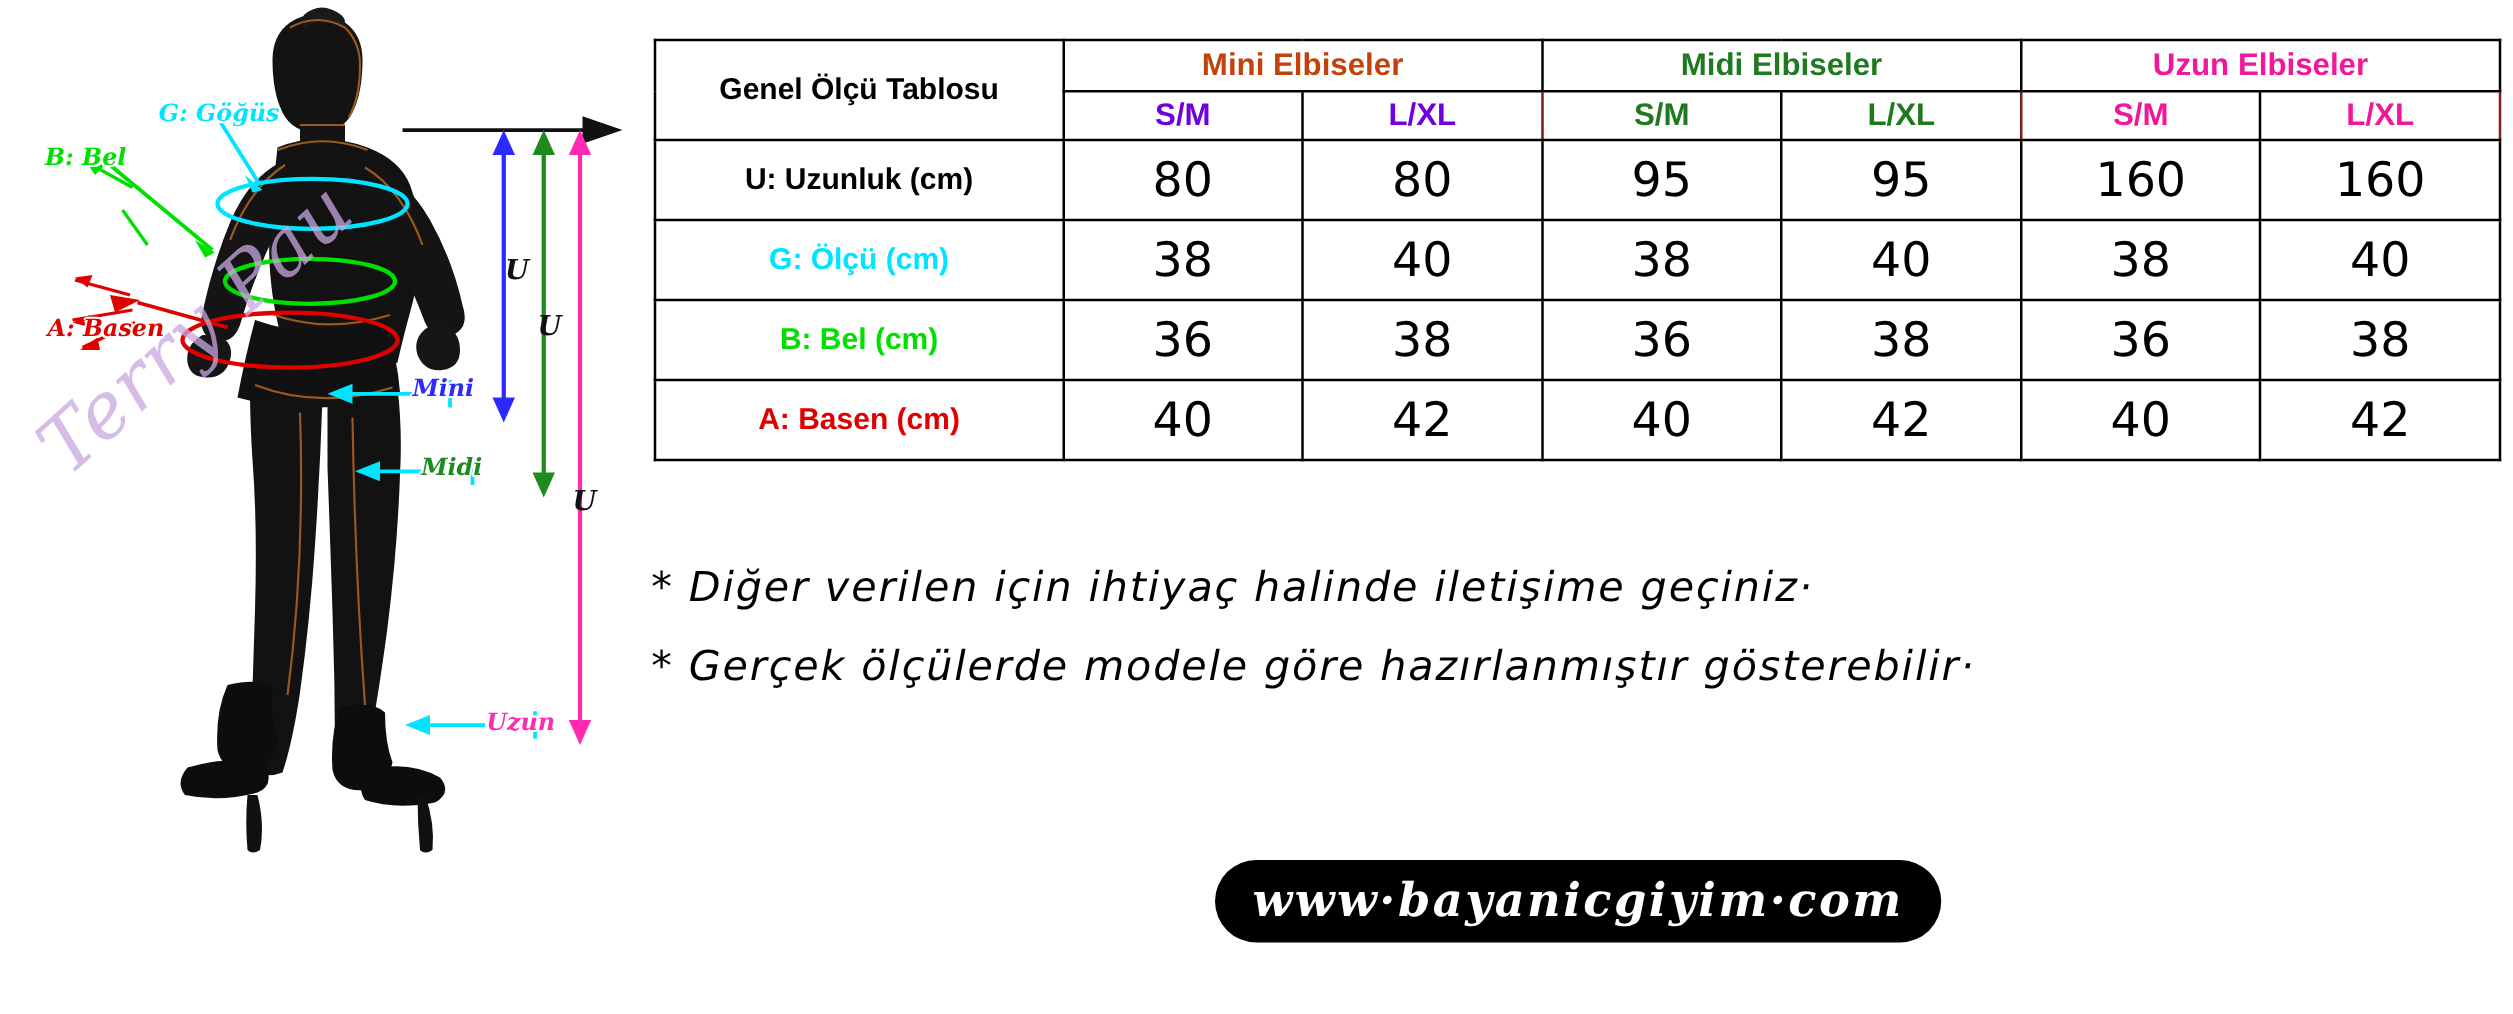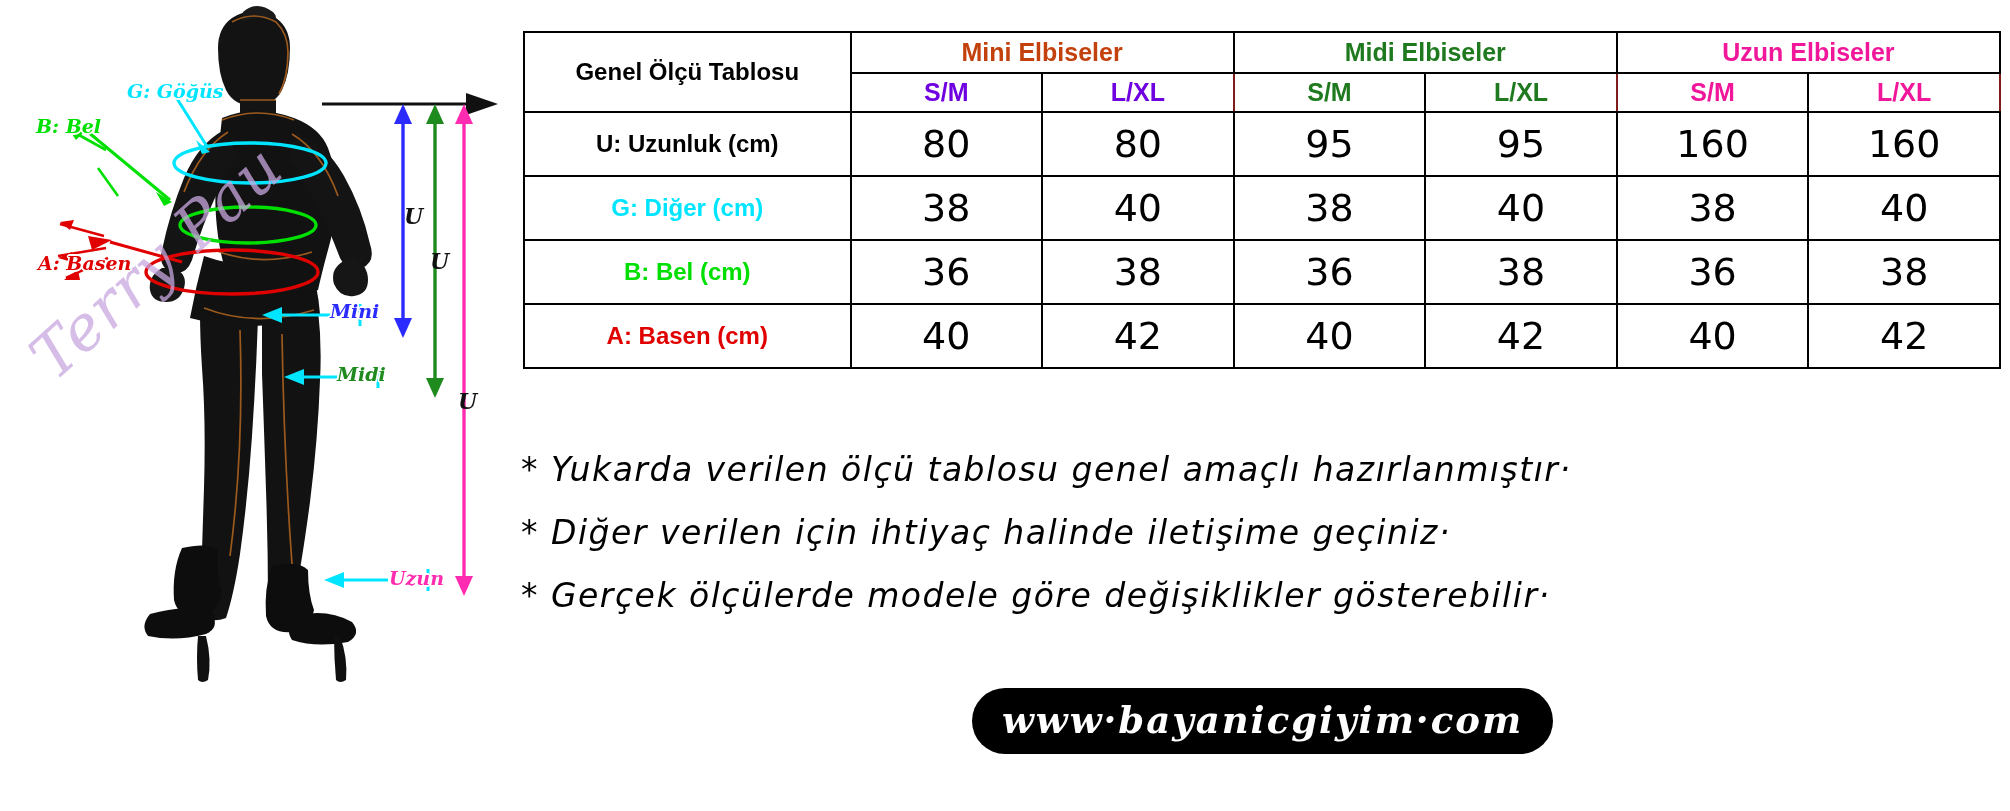--- a/index.html
+++ b/index.html
@@ -331,21 +331,21 @@
         <tr>
           <td class="rowlabel" style="color:#000000;">U: Uzunluk (cm)</td>
           <td class="num grp-start">80</td>
           <td class="num grp-end">80</td>
           <td class="num grp-start">95</td>
           <td class="num grp-end">95</td>
           <td class="num grp-start">160</td>
           <td class="num grp-end">160</td>
         </tr>
         <tr>
-          <td class="rowlabel" style="color:#00e5ff;">G: Diğer (cm)</td>
+          <td class="rowlabel" style="color:#00e5ff;">G: Ölçü (cm)</td>
           <td class="num grp-start">38</td>
           <td class="num grp-end">40</td>
           <td class="num grp-start">38</td>
           <td class="num grp-end">40</td>
           <td class="num grp-start">38</td>
           <td class="num grp-end">40</td>
         </tr>
         <tr>
           <td class="rowlabel" style="color:#00e000;">B: Bel (cm)</td>
           <td class="num grp-start">36</td>
@@ -361,22 +361,21 @@
           <td class="num grp-end">42</td>
           <td class="num grp-start">40</td>
           <td class="num grp-end">42</td>
           <td class="num grp-start">40</td>
           <td class="num grp-end">42</td>
         </tr>
       </tbody>
     </table>
 
     <div class="notes">
-      <div class="note">* Yukarda verilen ölçü tablosu genel amaçlı hazırlanmıştır·</div>
       <div class="note">* Diğer verilen için ihtiyaç halinde iletişime geçiniz·</div>
-      <div class="note">* Gerçek ölçülerde modele göre değişiklikler  gösterebilir·</div>
+      <div class="note">* Gerçek ölçülerde modele göre hazırlanmıştır  gösterebilir·</div>
     </div>
 
     <div class="url-wrap">
       <span class="url-banner">www·bayanicgiyim·com</span>
     </div>
   </div>
 </div>
 
 </body></html>

